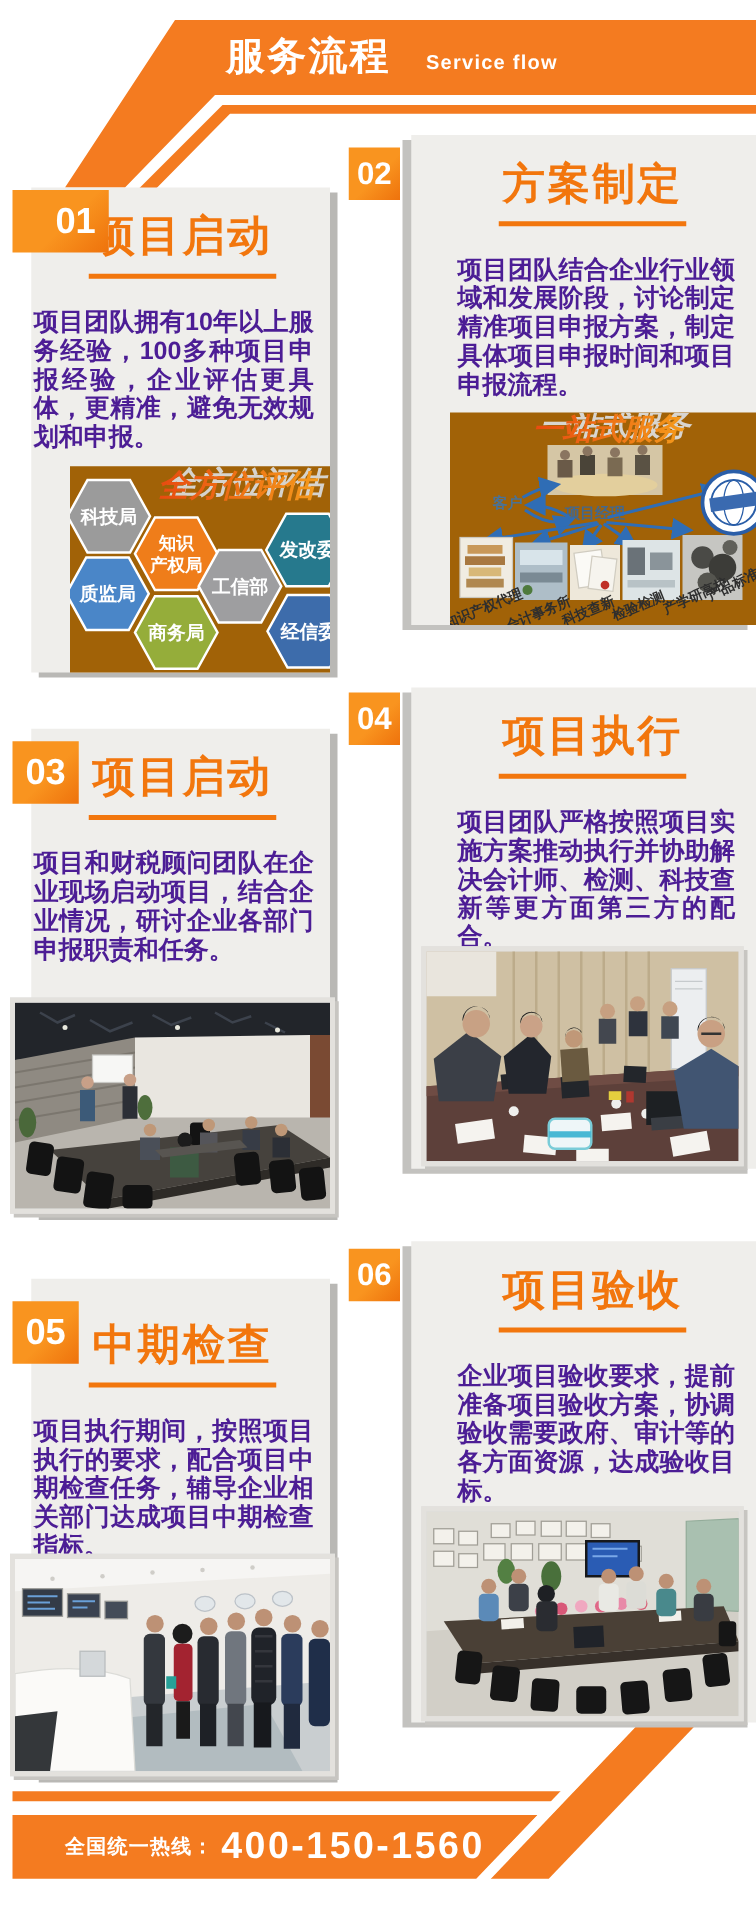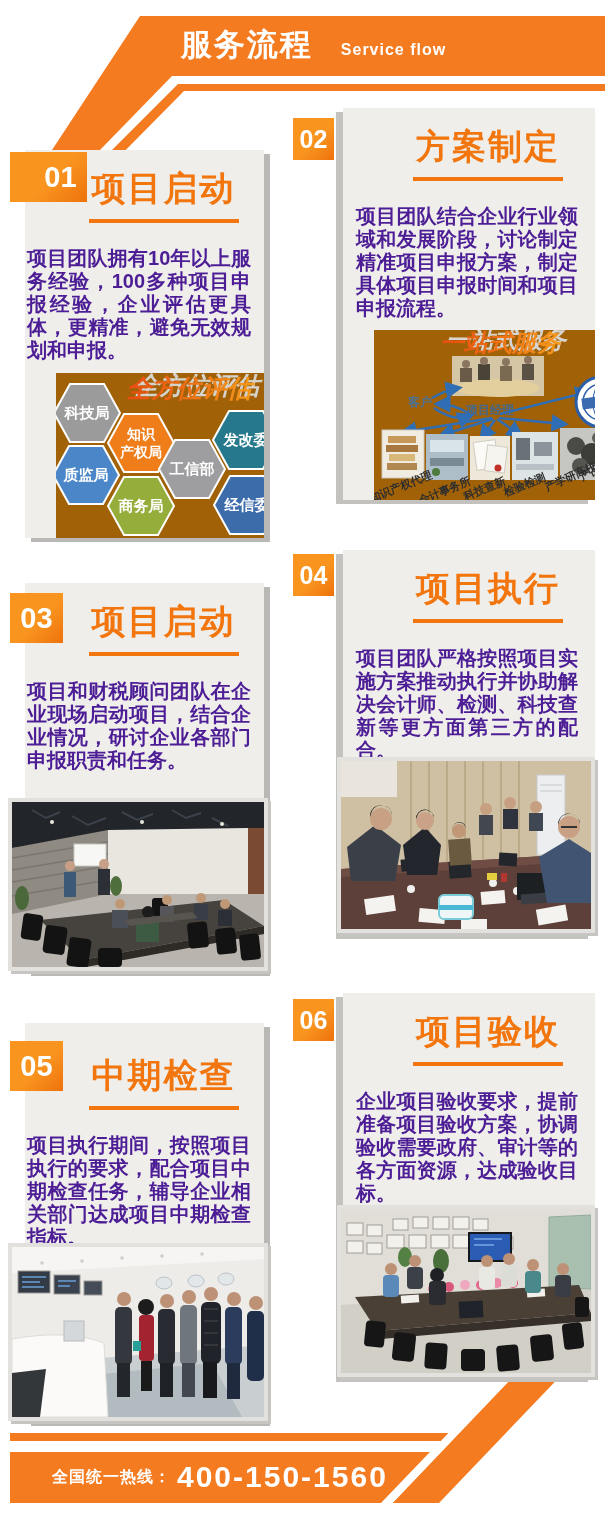--- a/index.html
+++ b/index.html
@@ -7,27 +7,27 @@
         font-family:"Liberation Sans","DejaVu Sans",sans-serif;}
   svg{display:block;}
   .hdr-svg{position:absolute;top:0;left:0;z-index:1;}
   .ftr-svg{position:absolute;top:1355px;left:0;z-index:1;}
   .hdr-text{position:absolute;top:24px;left:0;right:0;z-index:2;display:flex;
             justify-content:center;align-items:baseline;gap:28px;color:#fff;margin-left:22px;}
   .hdr-zh{font-size:31px;font-weight:bold;letter-spacing:2px;}
   .hdr-en{font-size:16px;font-weight:bold;letter-spacing:1px;}
   .card{position:absolute;background:#efeeeb;z-index:2;}
   .card.left{left:25px;width:239px;box-shadow:6px 4px 0 #b9b8b5;}
-  .card.right{left:343px;width:252px;box-shadow:-7px 4px 0 #c3c2bf;}
+  .card.right{left:329px;width:252px;box-shadow:-7px 4px 0 #c3c2bf;padding-left:24px;}
   .badge{position:absolute;background:linear-gradient(135deg,#f9941f 55%,#ee720c);
          color:#fff;font-weight:bold;display:flex;align-items:center;justify-content:center;
          z-index:5;}
   .badge.bl{width:53px;height:50px;font-size:29px;left:-15px;}
   .badge.br{width:41px;height:42px;font-size:25px;left:-50px;}
-  .card-title{margin:16px 8px 0 46px;text-align:center;}
+  .card-title{margin:16px 8px 0 46px;}
   .card-title span{display:inline-block;font-size:34px;font-weight:bold;color:#f2760d;
          letter-spacing:2px;border-bottom:4px solid #f2760d;padding:0 3px 7px;}
   .card-body{margin:24px 8px 0 2px;font-size:20px;font-weight:bold;color:#4c1d95;
          line-height:23px;text-align:justify;width:224px;}
   .card.right .card-body{margin-left:13px;width:222px;}
   .img-area{position:absolute;left:0;right:0;bottom:0;background:#a16207;overflow:hidden;margin-left:31px;}
   .photo{position:absolute;z-index:4;border:4px solid #e3e1dd;background:#ddd;
          box-shadow:3px 3px 0 #c7c5c1;overflow:hidden;}
   .ftr-text{position:absolute;top:1453px;left:52px;width:345px;height:48px;z-index:3;
          display:flex;align-items:center;color:#fff;white-space:nowrap;}

